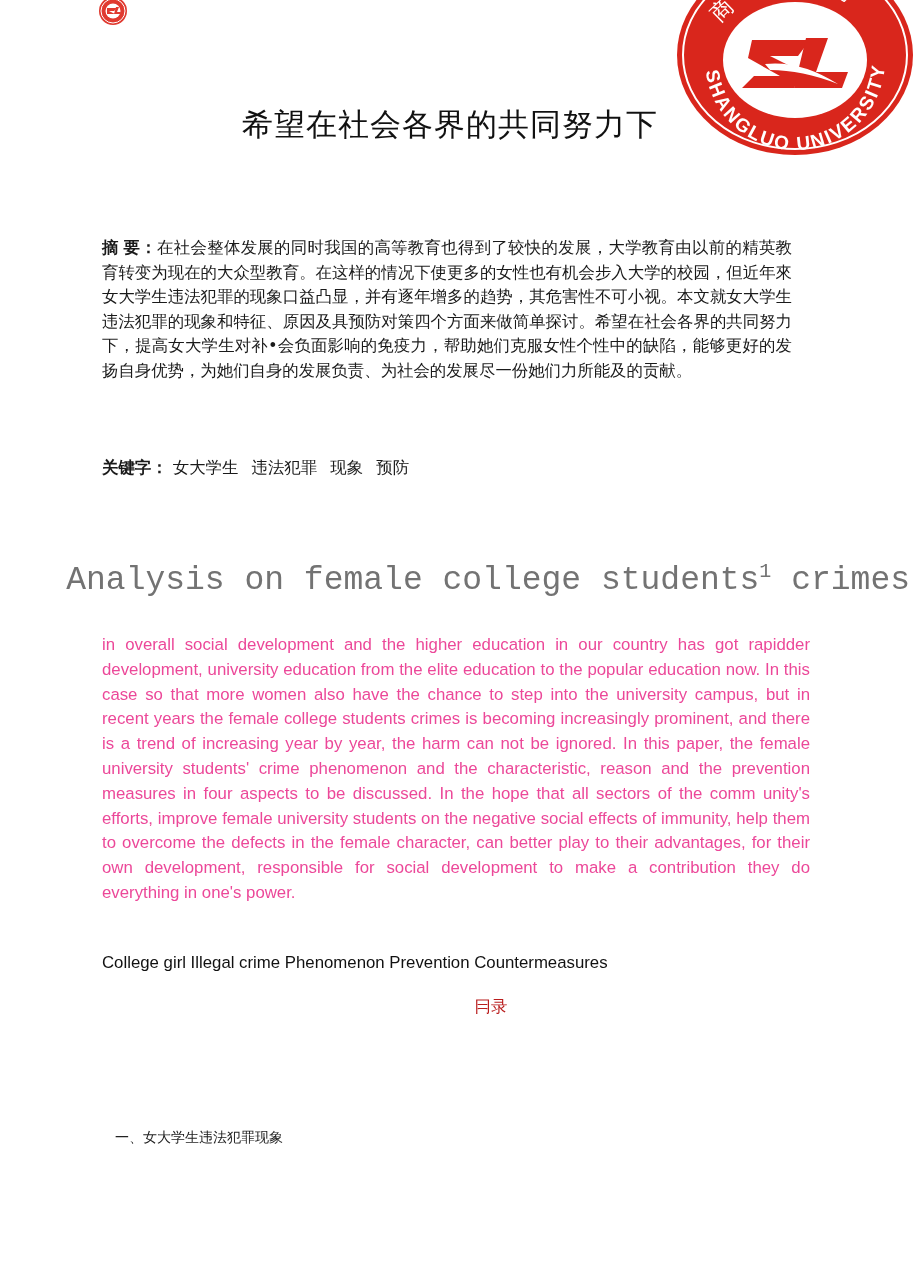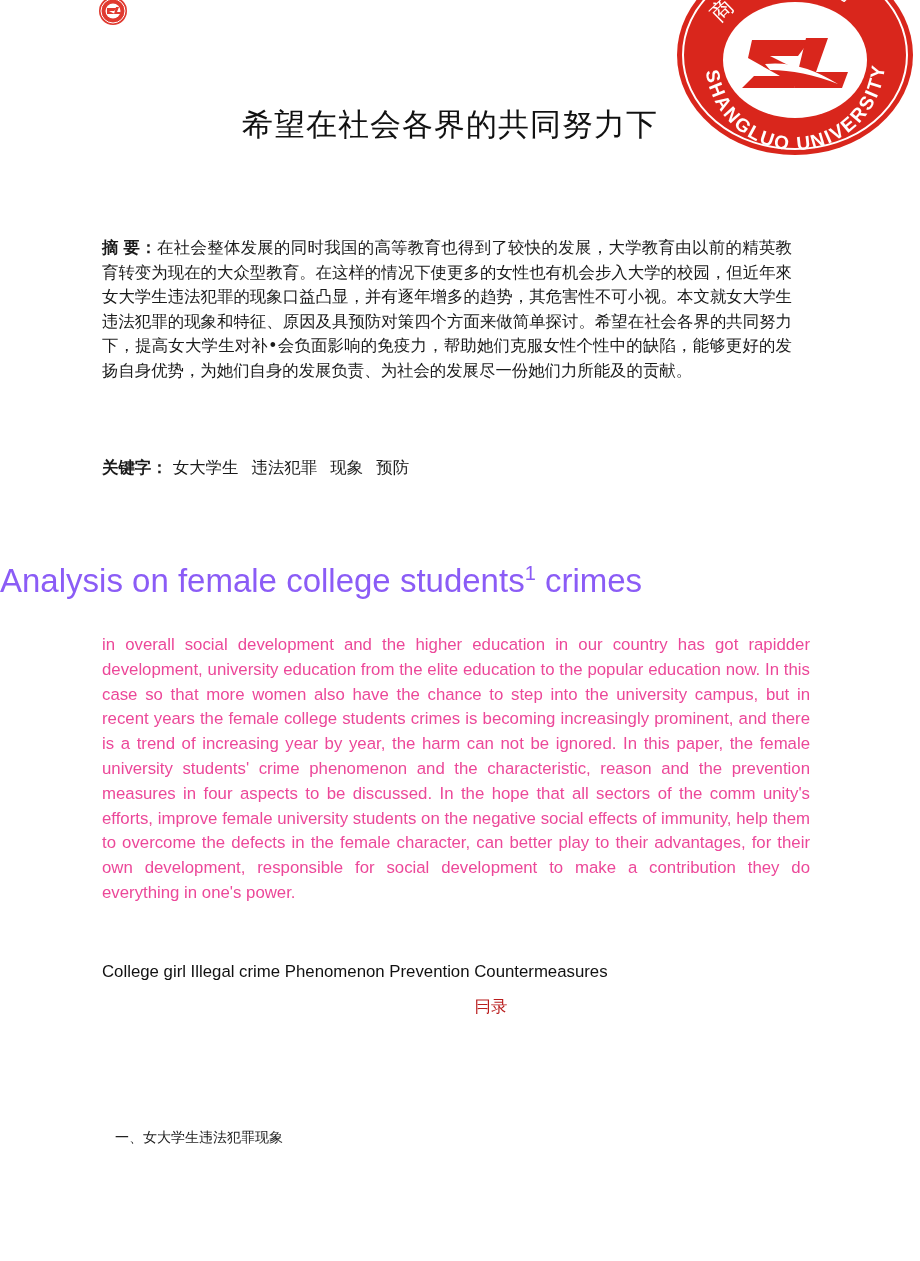--- a/index.html
+++ b/index.html
@@ -18,33 +18,33 @@
       left: 102px; width: 690px;
       font-family: "DejaVu Serif", serif; font-size: 16.4px; line-height: 24.6px; color: #1a1a1a;
     }
     .abstract { top: 235px; text-align: justify; }
     .abstract .lbl { font-family: Liberation Sans, sans-serif; font-weight: bold; }
     .keywords { top: 436px; margin-top: 20px; }
     .keywords .lbl { font-family: "DejaVu Sans", sans-serif; font-weight: bold; }
     .kw { margin-right: 8px; }
 
     .en-title {
-      left: 0; width: 910px; top: 562px; text-align: left;
-      font-family: Liberation Sans, sans-serif; font-size: 33px; color: #8b5cf6;
+      left: 0; width: 910px; top: 562px; text-align: right;
+      font-family: Liberation Mono, monospace; font-size: 33px; color: #737373;
     }
     .en-title sup { font-size: 20px; vertical-align: 12px; line-height: 0; }
 
     .en-body {
       left: 102px; width: 708px; top: 633px;
       font-family: "Liberation Sans", sans-serif; font-size: 16.8px; line-height: 24.8px;
       text-align: justify; color: #ec4899;
     }
     .en-keywords {
       left: 102px; top: 953px;
-      font-family: "Liberation Sans", sans-serif; font-size: 16.8px; color: #111; margin-top: 9px;
+      font-family: "Liberation Sans", sans-serif; font-size: 16.8px; color: #111;
     }
     .toc-title {
       left: 0; width: 910px; top: 996px; text-align: center;
       font-family: Liberation Sans, sans-serif; font-size: 16.4px; color: #b91c1c; margin-left: 36px;
     }
     .section-heading {
       left: 115px; top: 1129px;
       font-family: "DejaVu Serif", serif; font-size: 14px; color: #222;
     }
   </style>

